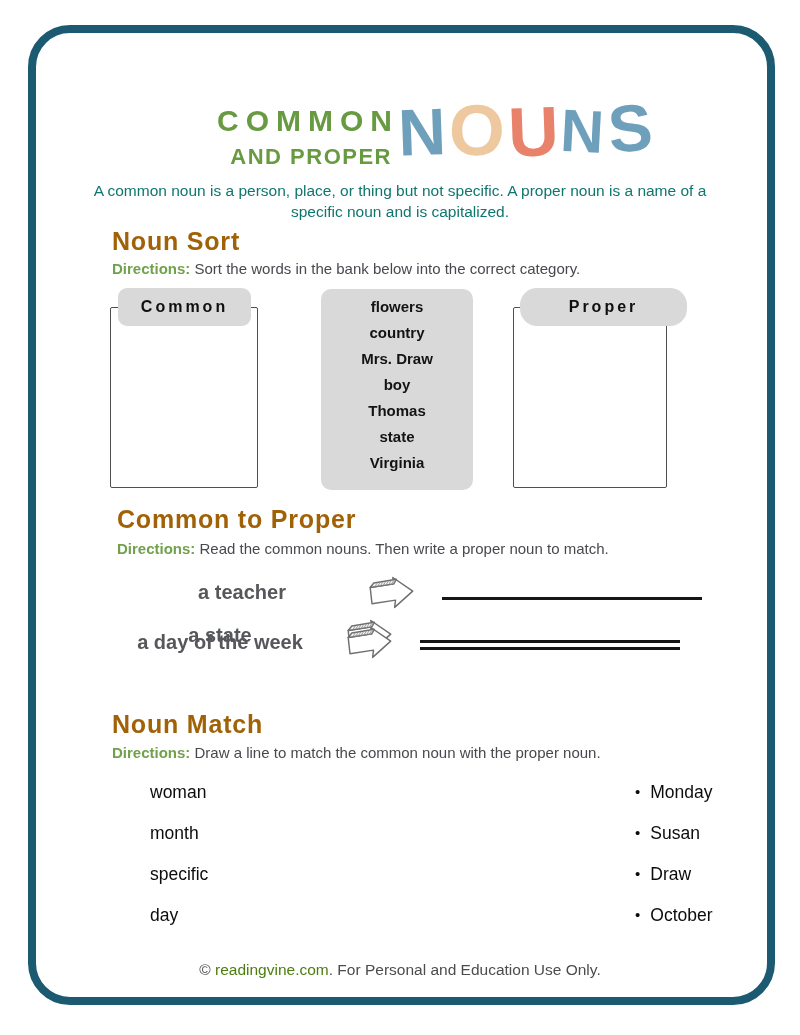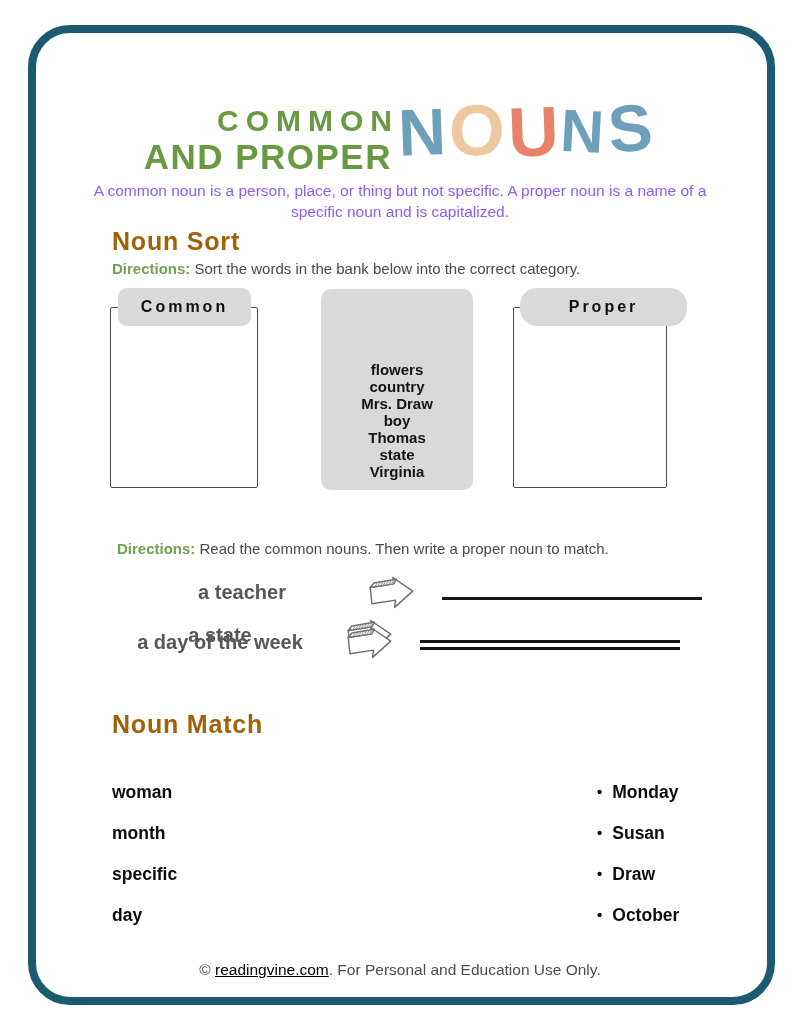--- a/index.html
+++ b/index.html
@@ -25,21 +25,21 @@
   .title-left {
     position: absolute;
     left: 108px; top: 103px;
     width: 284px;
     text-align: right;
     color: #679a41;
     font-weight: 800;
     line-height: 36px;
   }
   .title-line1 { font-size: 30px; letter-spacing: 7px; margin-right: -7px; display: block; }
-  .title-line2 { font-size: 35px; letter-spacing: 1.5px; display: block; }
+  .title-line2 { font-size: 22px; letter-spacing: 1.5px; display: block; }
   .title-nouns {
     position: absolute;
     left: 398px; top: 88px;
     display: flex;
     align-items: flex-start;
     font-weight: 800;
   }
   .nl { display: inline-block; margin-right: 3px; }
   .nl0 { font-size: 66px; transform: rotate(-2deg) translateY(6px); }
   .nl1 { font-size: 72px; transform: rotate(2deg)  translateY(1px); }
@@ -49,21 +49,21 @@
 
   .intro {
     position: absolute;
     left: 0; right: 0; top: 180px;
     margin: 0 auto;
     width: 620px;
     text-align: center;
     font-size: 15.5px;
     line-height: 21px;
     font-weight: 500;
-    color: #8b5cf6;
+    color: #0f766e;
   }
 
   
   .section-heading {
     position: absolute;
     font-size: 25px;
     font-weight: 800;
     letter-spacing: 0.8px;
     color: #a16207;
   }
@@ -100,22 +100,22 @@
   .tab-common { left: 118px; top: 288px; width: 133px; }
   .tab-proper { left: 520px; top: 288px; width: 167px; border-radius: 17px; }
   .word-bank {
     position: absolute;
     left: 321px; top: 289px;
     width: 152px; height: 201px;
     background: #d9d9d9;
     border-radius: 10px;
     display: flex;
     flex-direction: column;
-    justify-content: flex-end;
-    padding: 9px 0 10px 0;
+    justify-content: space-between;
+    padding: 9px 0 19px 0;
   }
   .word-bank .bank-word {
     text-align: center;
     font-size: 15px;
     font-weight: 600;
     color: #131313;
   }
 
   
   .c2p-row { position: absolute; left: 0; width: 100%; height: 44px; }
@@ -134,36 +134,37 @@
     border-bottom: 3.2px solid #161616;
   }
 
   
   .match-left  { position: absolute; left: 112px; top: 780px; }
   .match-right { position: absolute; left: 597px; top: 780px; }
   .match-item {
     height: 24px; line-height: 24px;
     margin-bottom: 17px;
     font-size: 17.5px;
-    font-weight: 700;
+    font-weight: 400;
     color: #0c0c0c;
     display: flex;
     align-items: center;
+    margin-left: 38px;
   }
   .match-item .bullet { font-size: 15px; margin-right: 10px; color: #0c0c0c; }
 
   
   .footer {
     position: absolute;
     left: 0; right: 0; top: 961px;
     text-align: center;
     font-size: 15.5px;
     color: #4c4c4c;
   }
-  .footer a { color: #000000; text-decoration: underline; cursor: pointer; }
+  .footer a { color: #4d7c0f; cursor: pointer; }
 </style>
 </head>
 <body>
 
 <div class="page">
   <div class="frame"></div>
 
   <div class="title-left">
     <span class="title-line1">COMMON</span>
     <span class="title-line2">AND PROPER</span>
@@ -190,20 +191,21 @@
   <div class="word-bank">
     <div class="bank-word">flowers</div>
     <div class="bank-word">country</div>
     <div class="bank-word">Mrs. Draw</div>
     <div class="bank-word">boy</div>
     <div class="bank-word">Thomas</div>
     <div class="bank-word">state</div>
     <div class="bank-word">Virginia</div>
   </div>
 
+  <h2 class="section-heading" style="left:117px; top:505px;">Common to Proper</h2>
   <p class="directions" style="left:117px; top:539px;">
     <span class="dlabel">Directions:</span><span> Read the common nouns. Then write a proper noun to match.</span>
   </p>
 
   <div class="c2p-row" style="top:570px;margin-left:22px;">
     <div class="prompt">a teacher</div>
     <svg class="arrow" viewBox="0 0 56 42">
       <g fill="#ffffff" stroke="#6f6f6f" stroke-width="1.6" stroke-linejoin="round">
         <path d="M5,16 L31,12 L30,5 L52,20 L32,38 L33,30 L7,34 Z"></path>
         <path d="M5,16 L31,12 L34,7 L9,11 Z" fill="#f4f4f4"></path>
@@ -258,20 +260,23 @@
         <line x1="22" y1="13.8" x2="25" y2="9.1"></line>
           <line x1="25" y1="13.4" x2="28" y2="8.7"></line>
         <line x1="28" y1="13" x2="31" y2="8.3"></line>
           <line x1="31" y1="11.6" x2="33" y2="7.9"></line>
       </g>
     </svg>
     <div class="write-line"></div>
   </div>
 
   <h2 class="section-heading" style="left:112px; top:710px;">Noun Match</h2>
+  <p class="directions" style="left:112px; top:743px;">
+    <span class="dlabel">Directions:</span><span> Draw a line to match the common noun with the proper noun.</span>
+  </p>
 
   <div class="match-left">
     <div class="match-item">woman</div>
     <div class="match-item">month</div>
     <div class="match-item">specific</div>
     <div class="match-item">day</div>
   </div>
   <div class="match-right">
     <div class="match-item">
       <span class="bullet">•</span>

